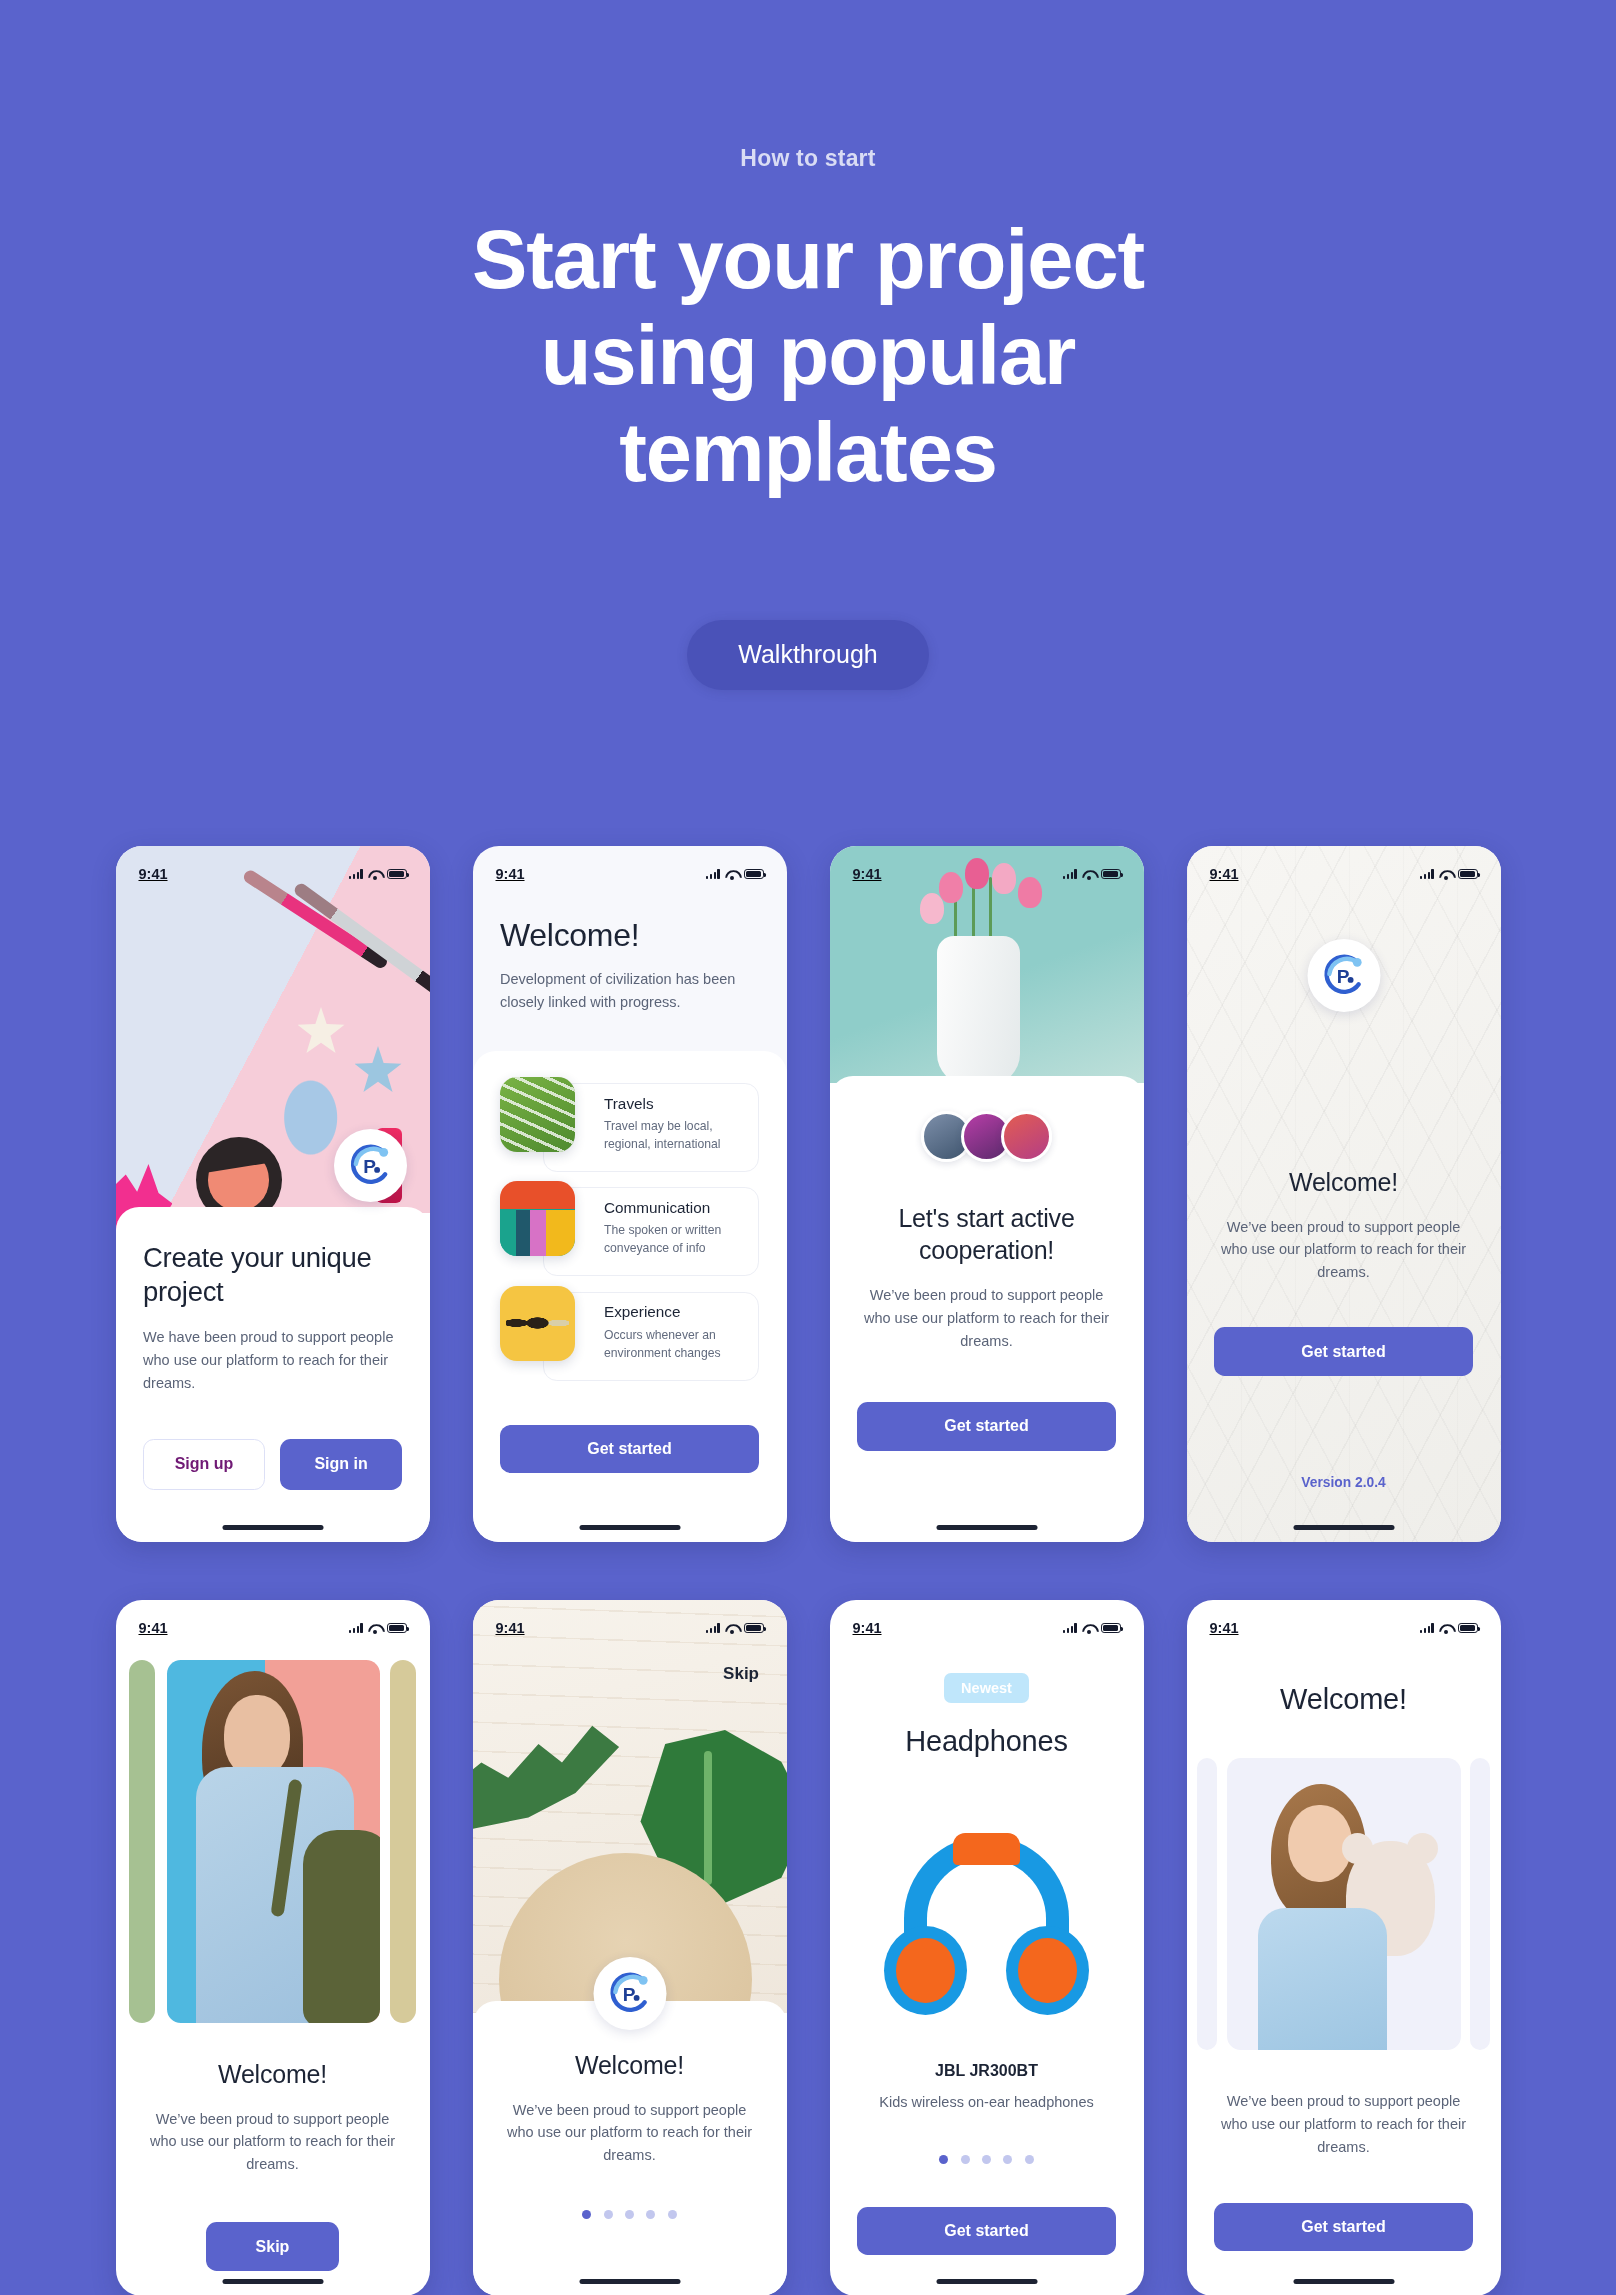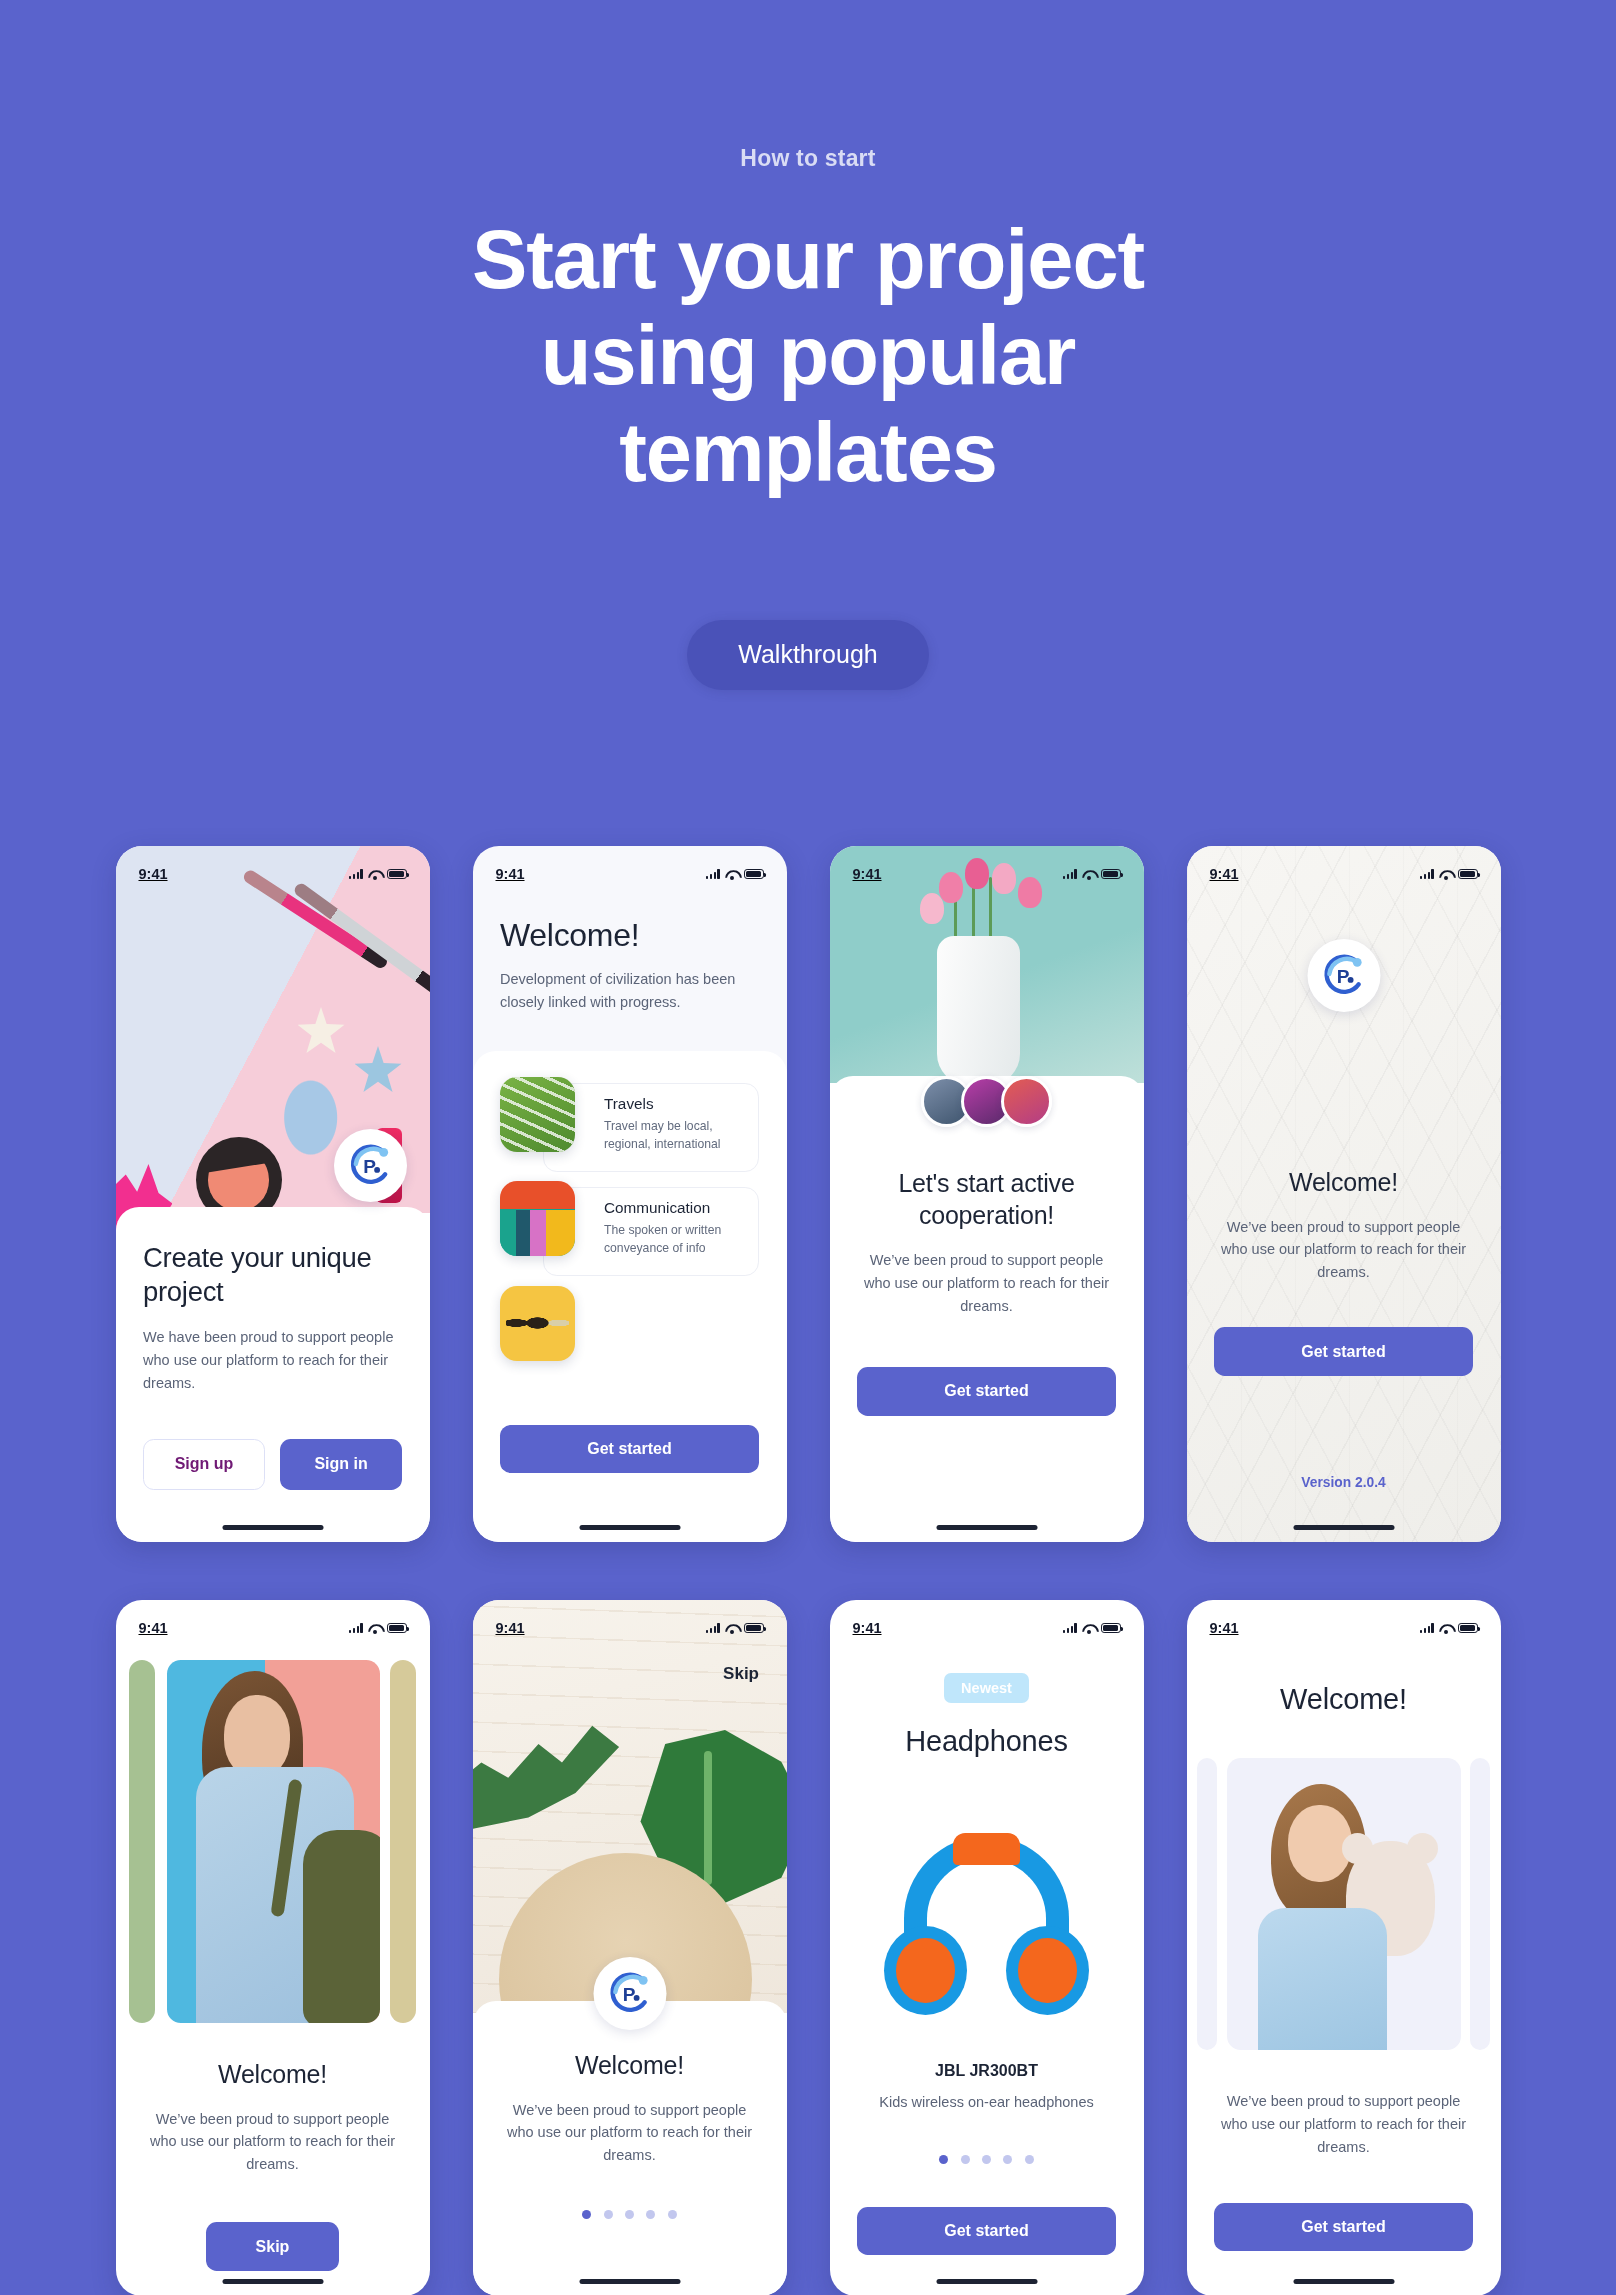--- a/index.html
+++ b/index.html
@@ -334,20 +334,24 @@
         <div class="c2-item">
           <div class="c2-thumb th-comm"></div>
           <div class="c2-box">
             <div class="c2-title">Communication</div>
             <div class="c2-desc">The spoken or written conveyance of info</div>
           </div>
         </div>
 
         <div class="c2-item">
           <div class="c2-thumb th-exp"></div>
+          <div class="c2-box">
+            <div class="c2-title">Experience</div>
+            <div class="c2-desc">Occurs whenever an environment changes</div>
+          </div>
         </div>
 
         <button class="btn" style="margin-top:35px;">Get started</button>
       </div>
     </div>
     <div class="homebar"></div>
   </div>
 
   <div class="phone">
     <div class="photo p3-photo">
@@ -368,21 +372,21 @@
             <i></i>
             <i></i>
             <i></i>
             <i></i>
           </span>
         <span class="wifi"></span>
         <span class="batt"></span>
       </span>
     </div>
     <div class="sheet" style="top:230px;">
-      <div class="pad" style="">
+      <div class="pad" style="padding-top:35px;">
         <div class="avatars">
           <div class="av av1"></div>
           <div class="av av2"></div>
           <div class="av av3"></div>
         </div>
         <div class="h-mid" style="margin-top:41px;">Let's start active cooperation!</div>
         <div class="body-txt body-c" style="margin-top:18.4px;">We’ve been proud to support people who use our platform to reach for their dreams.</div>
         <button class="btn" style="margin-top:49px;">Get started</button>
       </div>
     </div>

